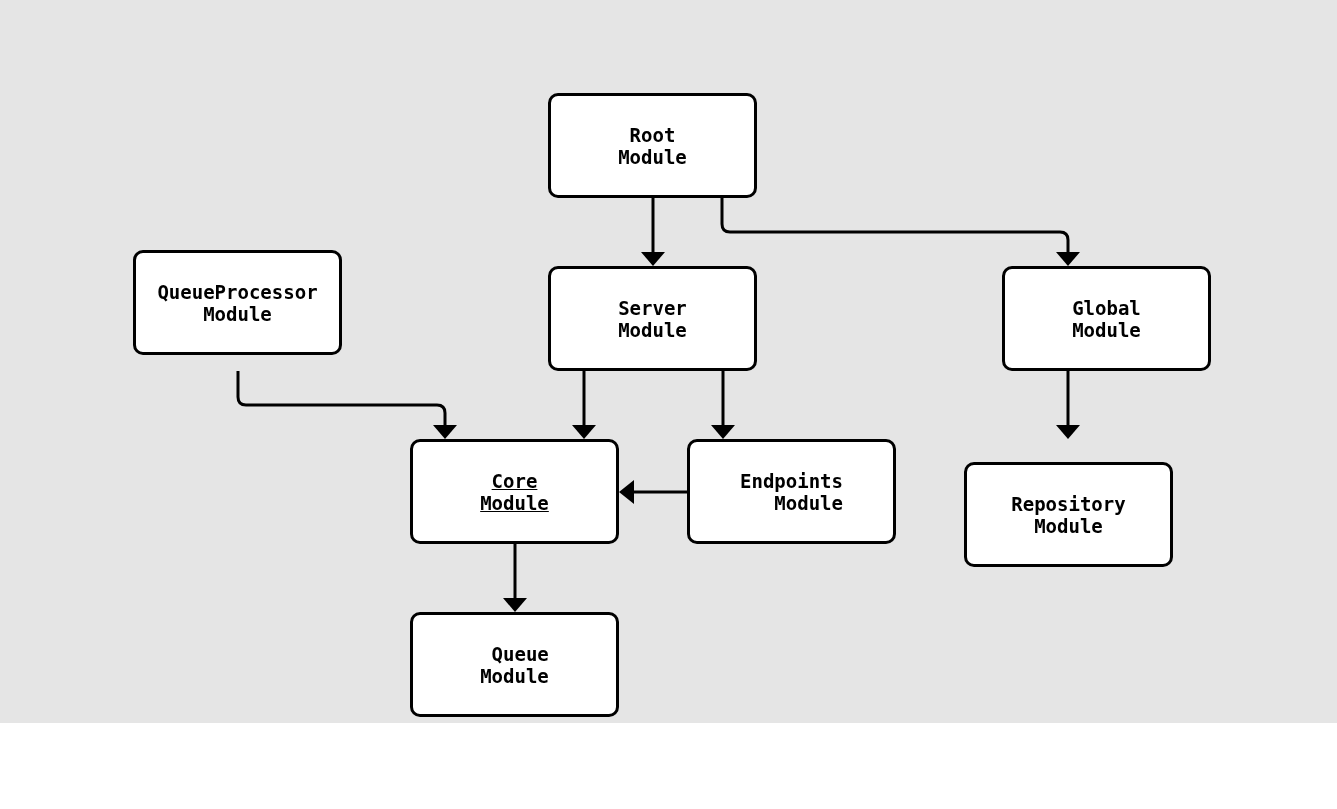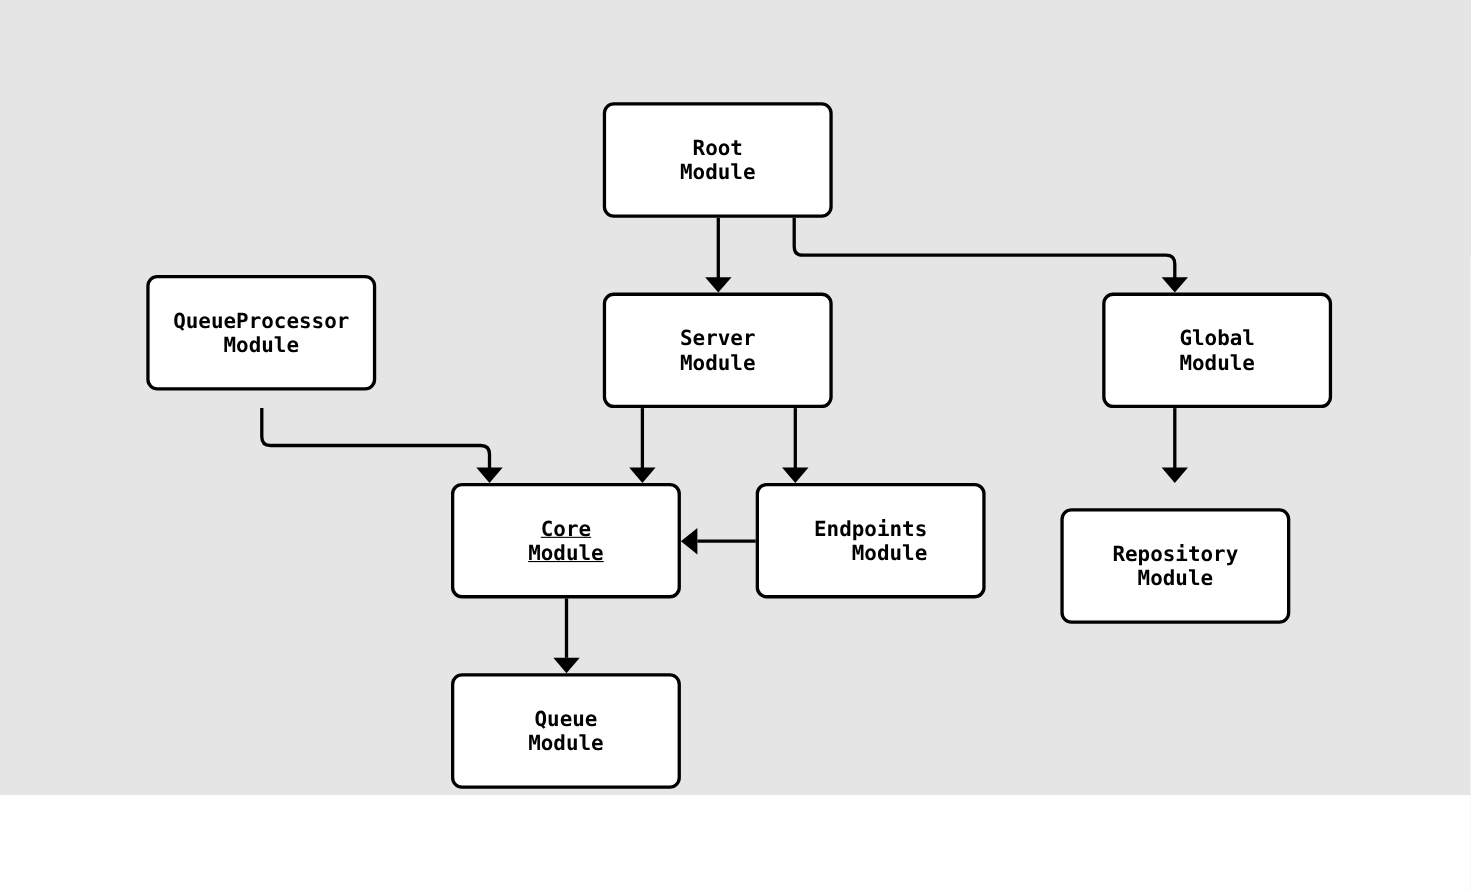--- a/index.html
+++ b/index.html
@@ -130,18 +130,18 @@
   <div class="node" style="left:687px; top:439px;text-align:right;">
     <span class="node-label">Endpoints
 Module</span>
   </div>
 
   <div class="node" style="left:964px; top:439px;margin-top:23px;">
     <span class="node-label">Repository
 Module</span>
   </div>
 
-  <div class="node" style="left:410px; top:612px;">
+  <div class="node" style="left:410px; top:612px;text-align:right;">
     <span class="node-label">Queue
 Module</span>
   </div>
 
 </div>
 
 </body></html>

